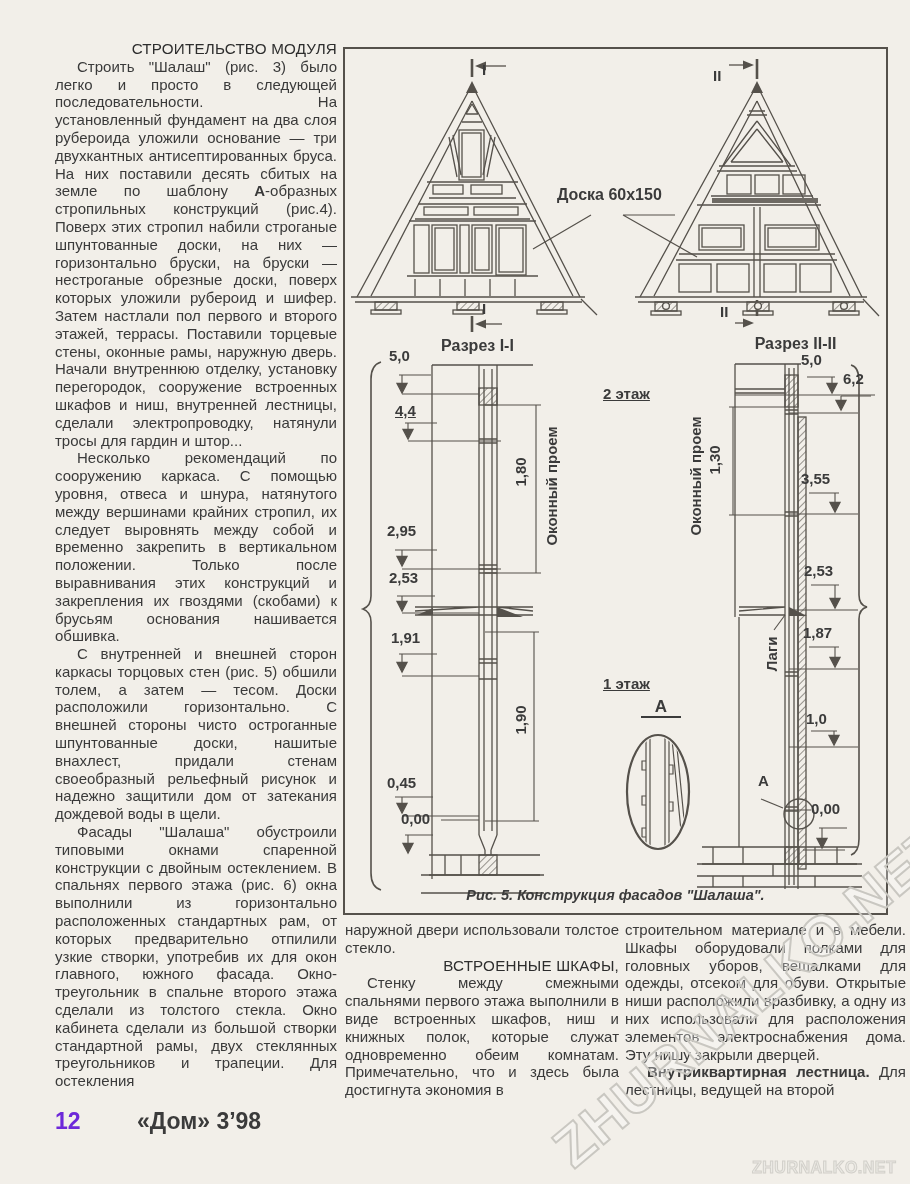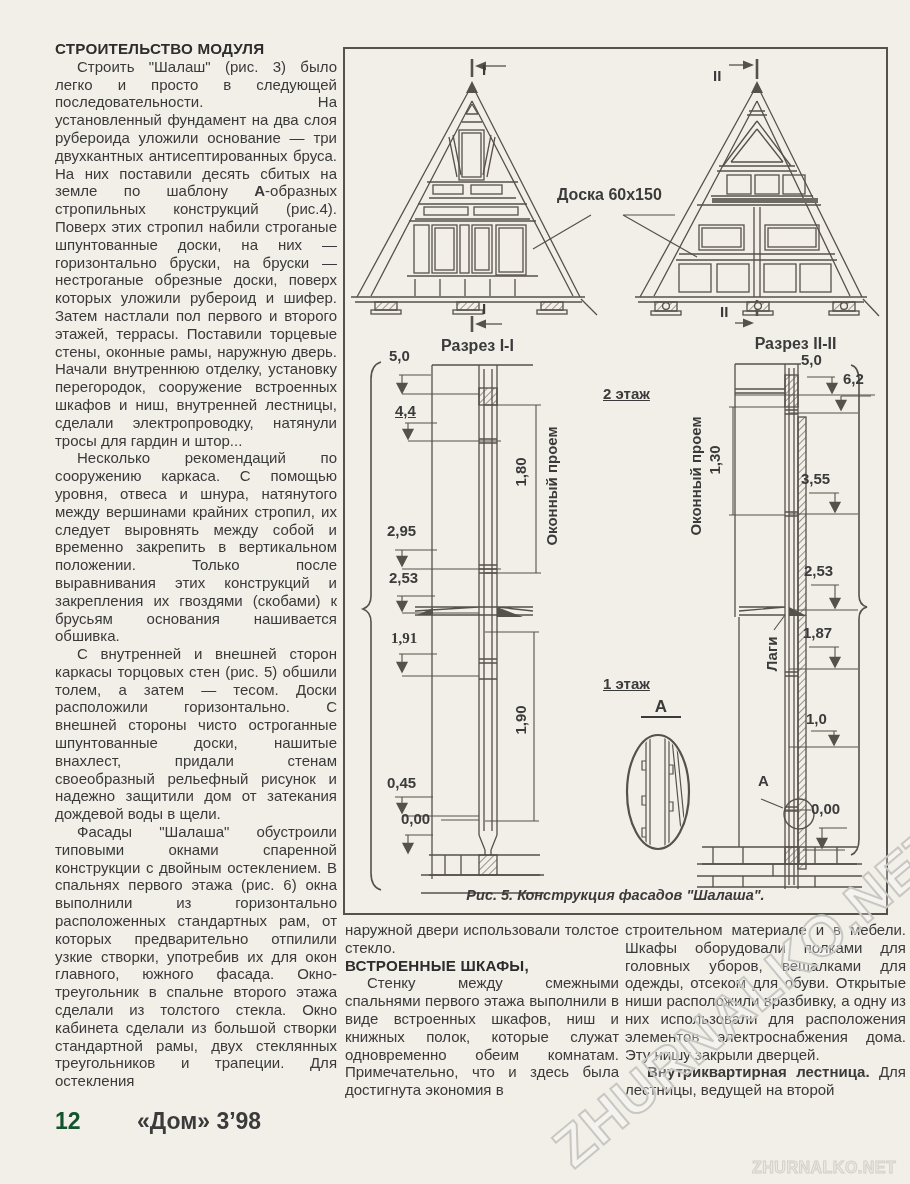--- a/index.html
+++ b/index.html
@@ -3,21 +3,21 @@
 <meta charset="utf-8">
 <style>
   html,body { margin:0; padding:0; }
   body {
     width:910px; height:1184px; position:relative; overflow:hidden;
     background:#f2efe9; font-family:"Liberation Sans", sans-serif; color:#3a3a3a;
   }
   .textcol { position:absolute; text-align:justify; font-size:15px; line-height:17.8px; overflow:hidden; }
   .textcol p { margin:0; overflow-wrap:break-word; }
   .indent { text-indent:22px; }
-  .subhead { text-align:left; font-weight:bold; font-size:15.2px; color:#2d2d2d; margin:2px 0; letter-spacing:.2px; }
+  .subhead { text-align:right; font-weight:normal; font-size:15.2px; color:#2d2d2d; margin:2px 0; letter-spacing:.2px; }
   .col-left  { left:55px;  top:40px;  width:282px; height:1064px; }
   .col-mid   { left:345px; top:921px; width:274px; height:225px; }
   .col-right { left:625px; top:921px; width:281px; height:225px; }
 
   .figure-box { position:absolute; left:343px; top:47px; width:545px; height:868px;
     border:2px solid #55514b; box-sizing:border-box; }
   .fig-svg { position:absolute; left:0; top:0; }
   .fig-label { position:absolute; font-weight:bold; color:#3b3b3b; white-space:nowrap; font-size:15px; line-height:16px; }
   .rot { transform:rotate(-90deg); transform-origin:center center; text-align:center; }
   .und { text-decoration:underline; }
@@ -28,35 +28,35 @@
   .l-m2b { left:375px; top:255px; }
   .l-board { left:212px; top:138px; font-size:16px; }
   .l-s1 { left:75px;  top:289px; width:115px; text-align:center; font-size:16px; }
   .l-s2 { left:393px; top:287px; width:115px; text-align:center; font-size:16px; }
   .l-f2 { left:258px; top:337px; }
   .l-f1 { left:258px; top:627px; }
   .l-da { left:296px; top:650px; width:40px; text-align:center; font-size:17px;
           border-bottom:2px solid #3b3b3b; padding-bottom:1px; }
   .l-a2 { left:413px; top:724px; }
   .dl0 { left:44px; top:299px; } .dl1 { left:50px; top:354px;text-decoration:underline; } .dl2 { left:42px; top:474px; }
-  .dl3 { left:44px; top:521px; } .dl4 { left:46px; top:581px;font-family:Liberation Serif, serif; } .dl5 { left:42px; top:726px; }
+  .dl3 { left:44px; top:521px; } .dl4 { left:46px; top:581px; } .dl5 { left:42px; top:726px; }
   .dl6 { left:56px; top:762px; }
   .dr0 { left:456px; top:303px; } .dr1 { left:498px; top:322px; } .dr2 { left:456px; top:422px; }
   .dr3 { left:459px; top:514px; } .dr4 { left:458px; top:576px;text-align:right; } .dr5 { left:461px; top:662px; }
   .dr6 { left:466px; top:752px; }
   .l-d180 { left:154px; top:415px; width:44px; }
   .l-d190 { left:154px; top:663px; width:44px; }
   .l-ok1  { left:142px; top:429px; width:130px; }
   .l-ok2  { left:286px; top:419px; width:130px; }
   .l-d130 { left:348px; top:403px; width:44px; }
   .l-lagi { left:403px; top:597px; width:48px; }
   .fig-caption { position:absolute; left:0; top:838px; width:100%; text-align:center;
     font-style:italic; font-weight:bold; font-size:14.5px; color:#3b3b3b; }
 
-  .footer-num { position:absolute; left:55px; top:1108px; font-size:23px; font-weight:bold; color:#14532d; }
+  .footer-num { position:absolute; left:55px; top:1108px; font-size:23px; font-weight:bold; color:#6d28d9; }
   .footer-journal { position:absolute; left:137px; top:1108px; font-size:23px; font-weight:bold; color:#3b3b3b; }
 
   .wm-large { position:absolute; left:505px; top:968px; width:480px; font-size:56px; font-weight:bold;
     letter-spacing:1px; color:rgba(255,255,255,.28); -webkit-text-stroke:2px #c9c7c1;
     transform:rotate(-40deg); transform-origin:center center; z-index:6; pointer-events:none; }
   .wm-small { position:absolute; left:752px; top:1159px; font-size:16px; font-weight:bold;
     letter-spacing:.5px; color:#eceae5; -webkit-text-stroke:1px #d2d0ca; z-index:6; }
 </style>
 </head>
 <body>

